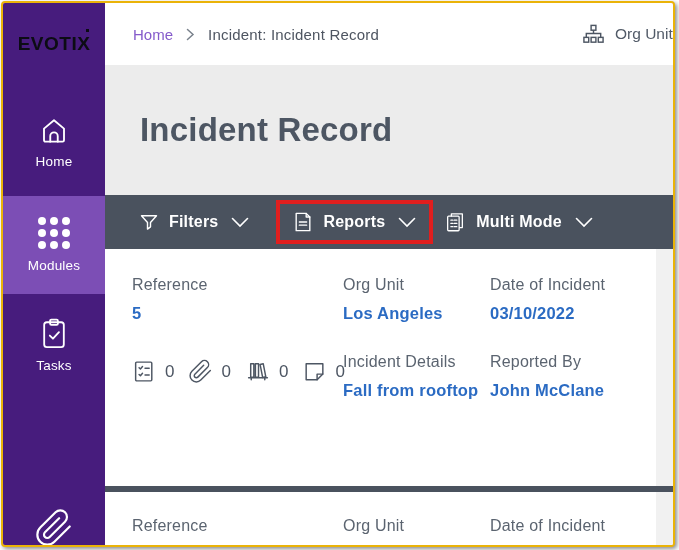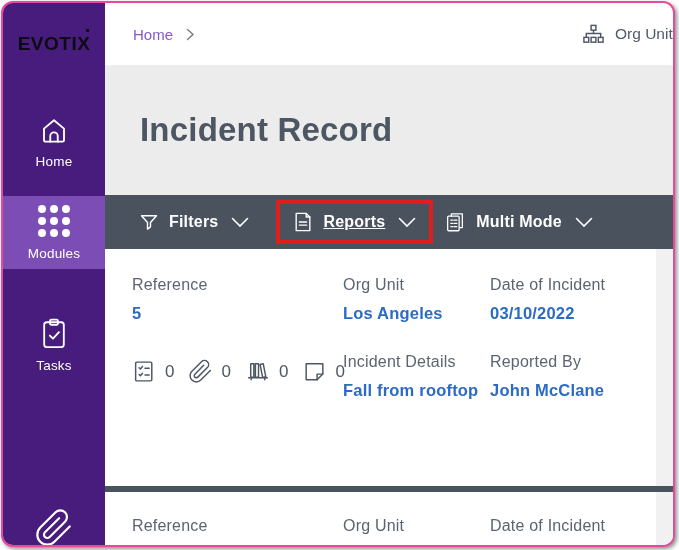--- a/index.html
+++ b/index.html
@@ -1,33 +1,33 @@
 <!DOCTYPE html>
 <html><head>
 <meta charset="utf-8">
 <style>
   * { margin:0; padding:0; box-sizing:border-box; }
   html,body { width:679px; height:550px; background:#fff; font-family:"Liberation Sans", sans-serif; overflow:hidden; }
 
   .window {
     position:absolute; left:1px; top:1px; width:674px; height:546px;
-    border:2px solid #ec4899; border-radius:12px; overflow:hidden;
+    border:2px solid #eab308; border-radius:4px; overflow:hidden;
     box-shadow:2px 2px 4px rgba(0,0,0,.45); background:#f9a8d4; display:flex;
   }
 
   
   .sidebar { position:relative; width:102px; flex:0 0 102px; background:#471c7d; color:#fff; }
   .logo { position:absolute; top:30px; left:0; width:100%; text-align:center; }
   .logo-text { position:relative; display:inline-block; font-size:19px; font-weight:800; letter-spacing:.5px; color:#0c0c14; }
   .logo-dot { position:absolute; top:-4px; right:1px; width:3px; height:3px; background:#0c0c14; }
   .nav-item { position:absolute; left:0; width:100%; display:flex; flex-direction:column; align-items:center; gap:7px; color:#fff; cursor:pointer; }
   .nav-item svg { display:block; }
   .nav-label { font-size:13.5px; font-weight:500; letter-spacing:.2px; }
   .nav-home { top:112px; }
-  .nav-modules { top:193px; height:73px; background:#7c4eb5; justify-content:center; gap:9px; }
+  .nav-modules { top:193px; height:98px; background:#7c4eb5; justify-content:center; gap:9px; }
   .nav-tasks { top:314px; }
   .nav-portal { top:410px; }
   .nav-clip { top:504px; }
   .dots { display:grid; grid-template-columns:repeat(3,8px); grid-template-rows:repeat(3,8px); gap:4px; }
   .dots i { width:8px; height:8px; border-radius:50%; background:#fff; }
 
   
   .main { position:relative; flex:1; display:flex; flex-direction:column; min-width:0; }
 
   .breadcrumb-bar { height:62px; background:#fff; display:flex; align-items:center; padding-left:28px; font-size:15px; flex:0 0 62px; }
@@ -37,21 +37,21 @@
   .org-unit { margin-left:auto; display:flex; align-items:center; gap:10px; color:#525b68; padding-right:0; margin-right:-4px; font-size:15.5px; white-space:nowrap; }
   .org-unit svg { color:#4d5663; }
 
   .title-area { height:130px; flex:0 0 130px; background:#ececec; display:flex; align-items:center; padding-left:35px; }
   .page-title { font-size:33px; font-weight:700; color:#4d5663; letter-spacing:.2px; }
 
   .toolbar { height:54px; flex:0 0 54px; background:#4a525e; display:flex; align-items:center; color:#fff; }
   .tool { display:flex; align-items:center; gap:10px; cursor:pointer; }
   .tool-label { font-size:16px; font-weight:700; letter-spacing:.2px; }
   .tool-filters { margin-left:34px; }
-  .reports-box { margin-left:27px; border:4px solid #e01e1e; padding:7px 13px; display:flex;text-decoration:underline; }
+  .reports-box { margin-left:27px; border:4px solid #e01e1e; padding:7px 13px; display:flex; }
   .tool-multi { margin-left:11px; }
   .chev { margin-left:3px; }
 
   .records-wrap { position:relative; flex:1; background:#fff; }
   .scroll-gutter { position:absolute; right:0; top:0; bottom:0; width:17px; background:#f1f1f1; }
   .records { position:absolute; left:0; right:17px; top:0; bottom:0; background:#fff; }
 
   .rec-grid { display:grid; grid-template-columns:211px 147px 1fr; padding-left:27px; align-content:start; }
   .record-1 { height:237px; }
   .row-1 { padding-top:27px; }
@@ -118,20 +118,21 @@
 
   <div class="main">
 
     <header class="breadcrumb-bar">
       <a class="bc-home">Home</a>
       <span class="bc-sep">
         <svg width="9" height="13" viewBox="0 0 9 13" fill="none" stroke="#7a828c" stroke-width="1.5" stroke-linecap="round">
             <path d="M1.5 1.5 7 6.5 1.5 11.5"></path>
           </svg>
       </span>
+      <span class="bc-current">Incident: Incident Record</span>
       <div class="org-unit">
         <svg width="23" height="23" viewBox="0 0 24 24" fill="none" stroke="currentColor" stroke-width="1.5">
           <rect x="9.5" y="2.5" width="5" height="5"></rect>
           <path d="M12 7.5v3.5M4.5 14.5v-3.5h15v3.5"></path>
           <rect x="2" y="15" width="5" height="5"></rect>
           <rect x="9.5" y="15" width="5" height="5"></rect>
           <rect x="17" y="15" width="5" height="5"></rect>
         </svg>
         <span>Org Unit:</span>
       </div>

